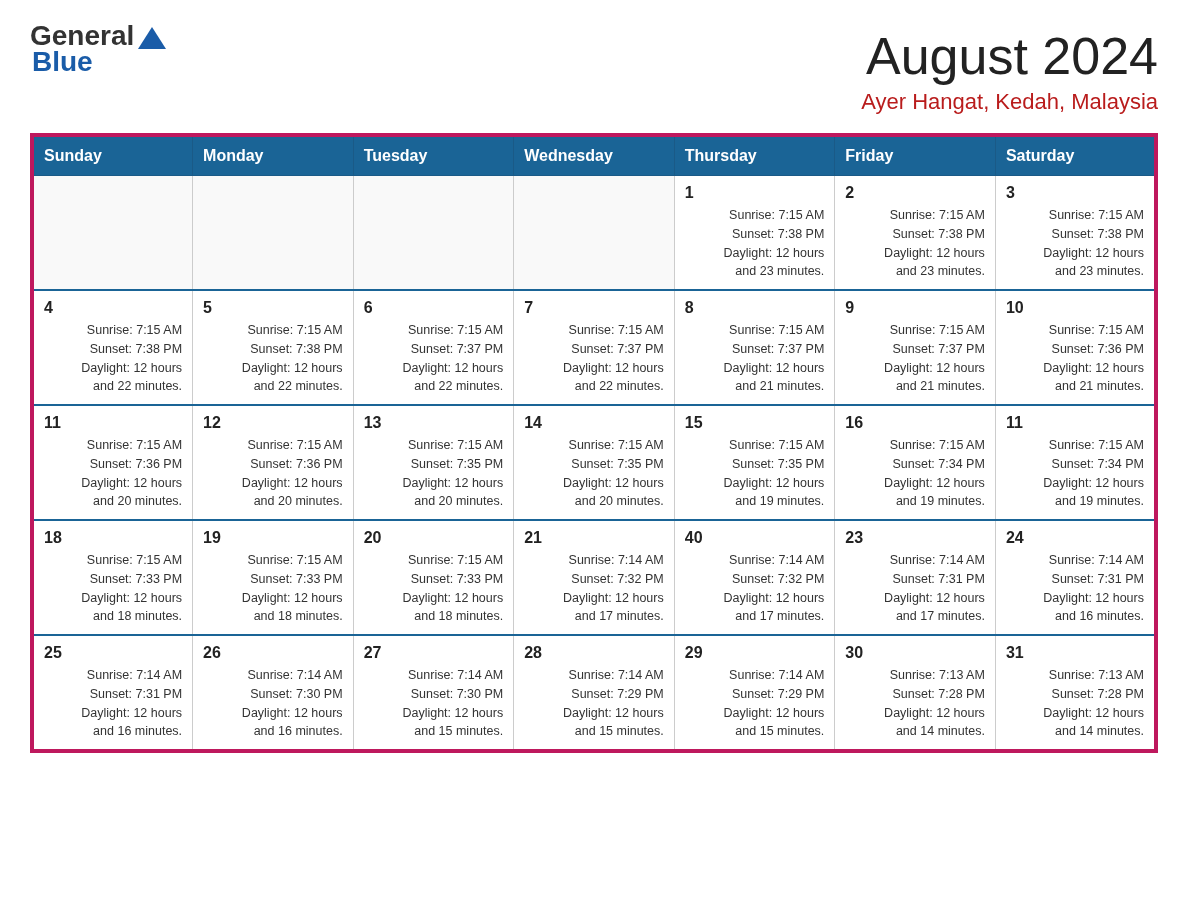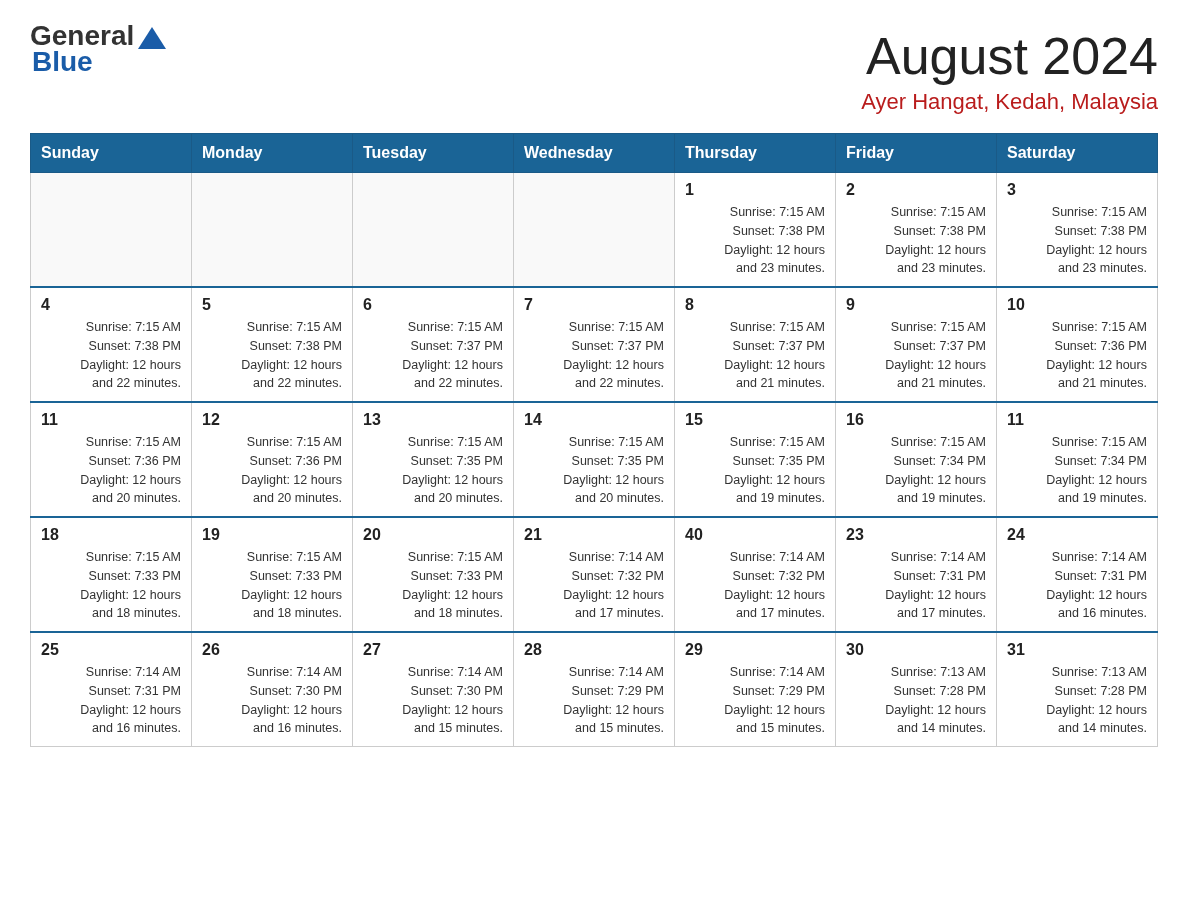--- a/index.html
+++ b/index.html
@@ -62,21 +62,21 @@
     }
     .title-block h2 {
       font-size: 22px;
       font-weight: 400;
       color: #b91c1c;
       margin-top: 4px;
     }
     .calendar {
       width: 100%;
       border-collapse: collapse;
-      border: 1px solid #be185d;
+      border: 4px solid #be185d;
     }
     .calendar th {
       background-color: #1a6496;
       color: #fff;
       font-size: 16px;
       font-weight: 600;
       padding: 10px 10px;
       text-align: left;
       border: 1px solid #1a5a87;
     }

